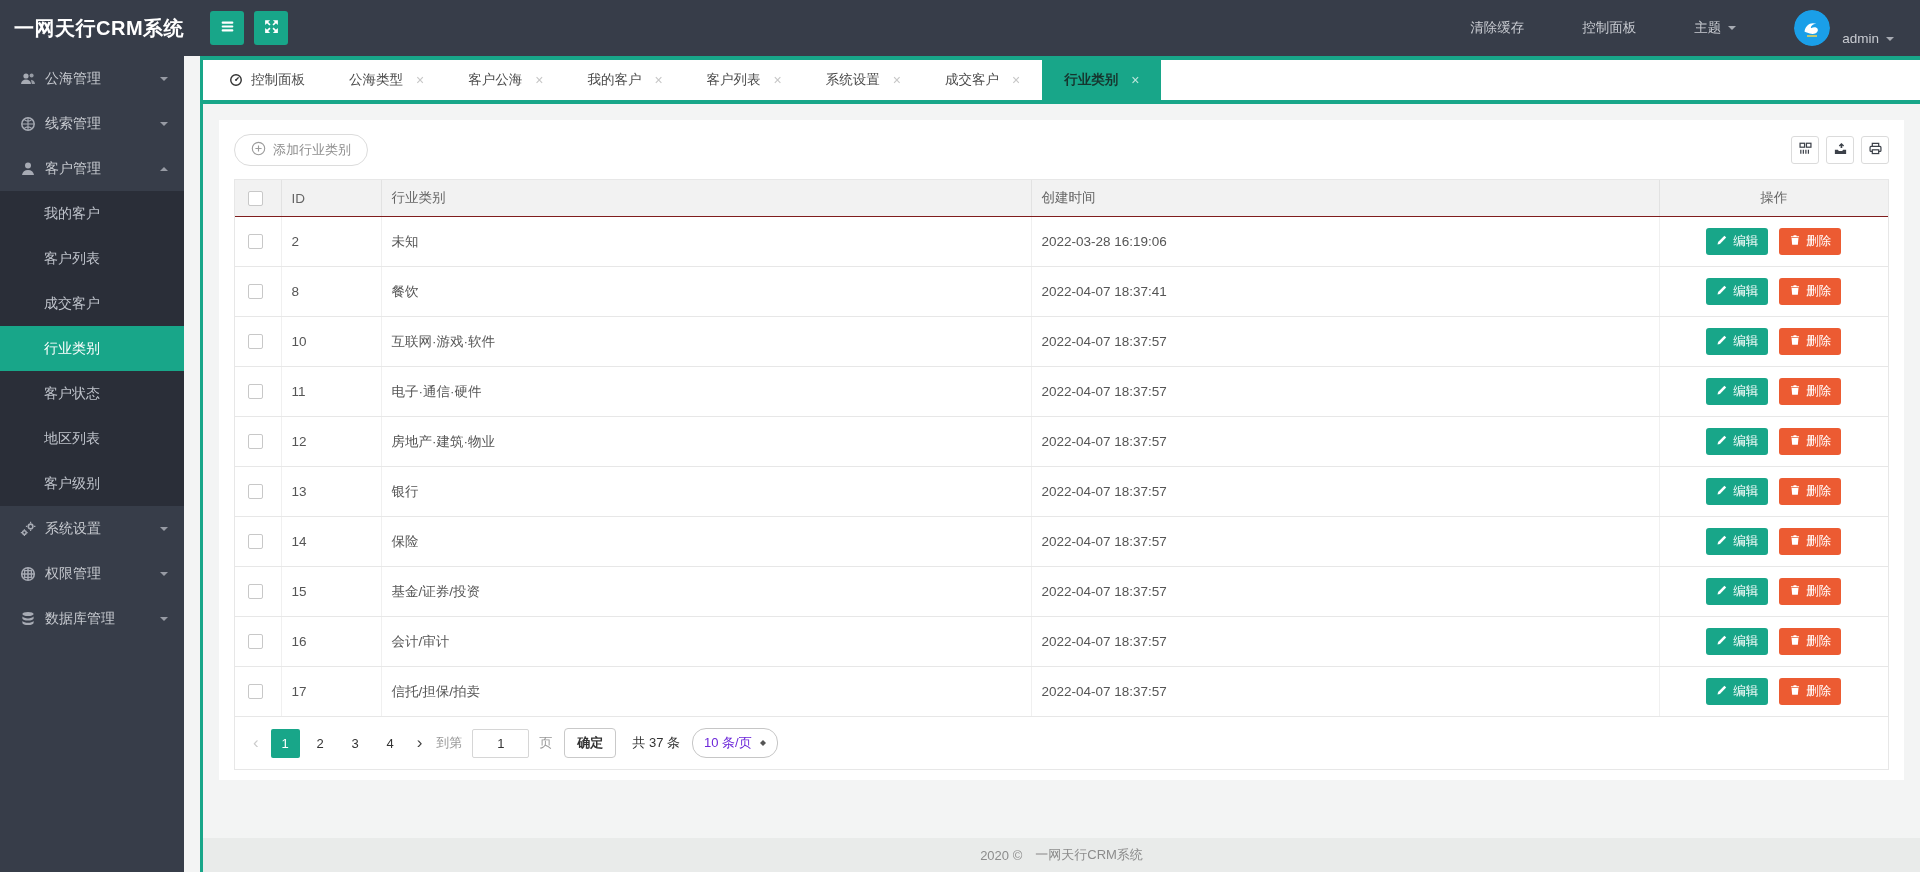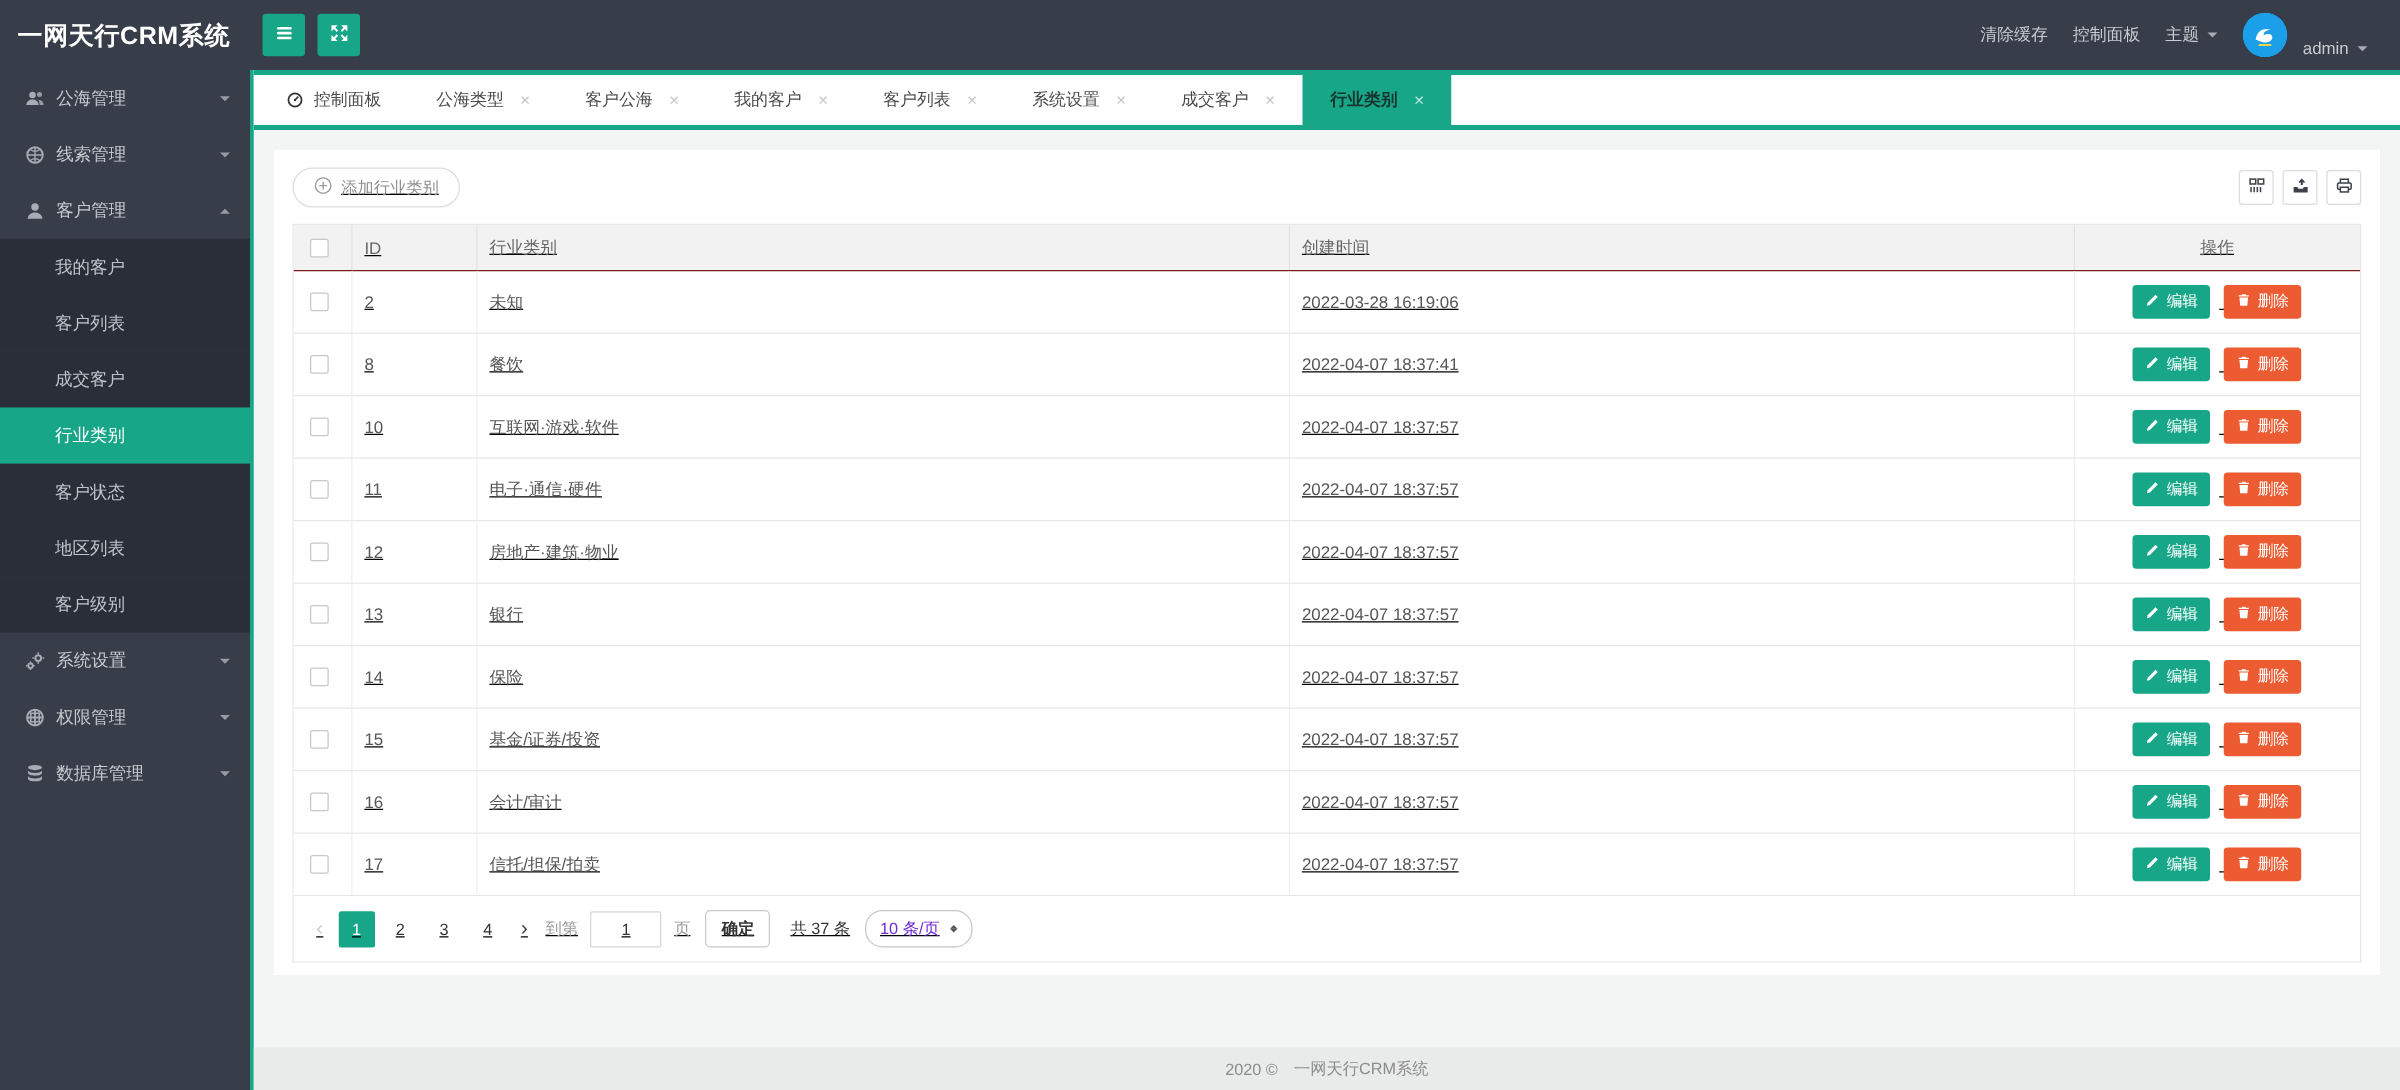--- a/index.html
+++ b/index.html
@@ -7,28 +7,28 @@
     font-family:"Liberation Sans","DejaVu Sans",sans-serif; background:#F3F4F4; }
 
   
   .topbar { position:fixed; top:0; left:0; width:1920px; height:56px; background:#373D49;
     display:flex; align-items:center; z-index:30; }
   .brand { width:200px; padding-left:14px; color:#FFF; font-size:20px; font-weight:bold;
     letter-spacing:.5px; white-space:nowrap; }
   .tb-btn { width:34px; height:34px; background:#18A689; border:none; border-radius:3px;
     color:#FFF; display:flex; align-items:center; justify-content:center; margin-left:10px; cursor:pointer; }
   .tb-btn svg { width:17px; height:17px; }
-  .tb-right { margin-left:auto; display:flex; align-items:center; gap:20px; padding-right:26px; }
+  .tb-right { margin-left:auto; display:flex; align-items:center; gap:58px; padding-right:26px; }
   .tb-link { color:#C9CCD2; font-size:13.5px; cursor:pointer; display:flex; align-items:center; gap:7px; }
   .t-caret { width:0; height:0; border:4.5px solid transparent; border-top-color:#A7ABB3; margin-top:4px; }
   .avatar-wrap { display:flex; align-items:flex-end; gap:12px; }
   .avatar { width:36px; height:36px; border-radius:50%; overflow:hidden; display:block; }
 
   
-  .sidebar { position:fixed; top:56px; left:0; bottom:0; width:200px; background:#373D49; z-index:20; }
+  .sidebar { position:fixed; top:56px; left:0; bottom:0; width:184px; background:#373D49; z-index:20; }
   .side-item { position:relative; height:45px; display:flex; align-items:center; cursor:pointer;
     color:#C6C9CF; font-size:14px; }
   .side-item.parent { padding-left:20px; }
   .side-item.child { padding-left:44px; background:#2A2E38; color:#BFC3CB; }
   .side-item.child.active { background:#18A689; color:#FFF; }
   .s-icon { width:16px; height:16px; margin-right:9px; display:inline-flex; color:#A7ABB4; }
   .s-icon svg { width:16px; height:16px; }
   .s-label { white-space:nowrap; }
   .s-caret { position:absolute; right:16px; top:50%; margin-top:-2px; width:0; height:0;
     border:4px solid transparent; border-top-color:#979BA4; }
@@ -42,21 +42,21 @@
     display:flex; align-items:stretch; height:48px; padding-left:4px; }
   .tab { display:flex; align-items:center; padding:0 22px; font-size:13.5px; color:#4A4A4A;
     cursor:pointer; white-space:nowrap; }
   .tab-icon { display:inline-flex; margin-right:8px; color:#333; }
   .tab-icon svg { width:14px; height:14px; }
   .tab-close { margin-left:13px; color:#C6C6C6; font-size:14px; line-height:1; }
   .tab.active { background:#18A689; color:#16352E; font-weight:bold; }
   .tab.active .tab-close { color:#BFE6DD; font-weight:normal; }
 
   .content { flex:1; padding:16px; overflow:hidden; }
-  .card { background:#FFF; padding:14px 15px 10px;text-decoration:underline; }
+  .card { background:#FFF; padding:14px 15px 10px; }
 
   .toolbar { display:flex; align-items:center; margin-bottom:13px; }
   .add-btn { display:inline-flex; align-items:center; gap:7px; background:#FFF; color:#8E8E8E;
     border:1px solid #DCDCDC; border-radius:16px; padding:6px 16px; font-size:13px; cursor:pointer; }
   .add-btn svg { width:15px; height:15px; color:#9B9B9B; }
   .tool-icons { margin-left:auto; display:flex; gap:7px; }
   .ico-btn { width:28px; height:28px; background:#FFF; border:1px solid #DBDBDB; border-radius:3px;
     color:#3C4149; display:flex; align-items:center; justify-content:center; cursor:pointer; }
   .ico-btn svg { width:15px; height:15px; }
 

